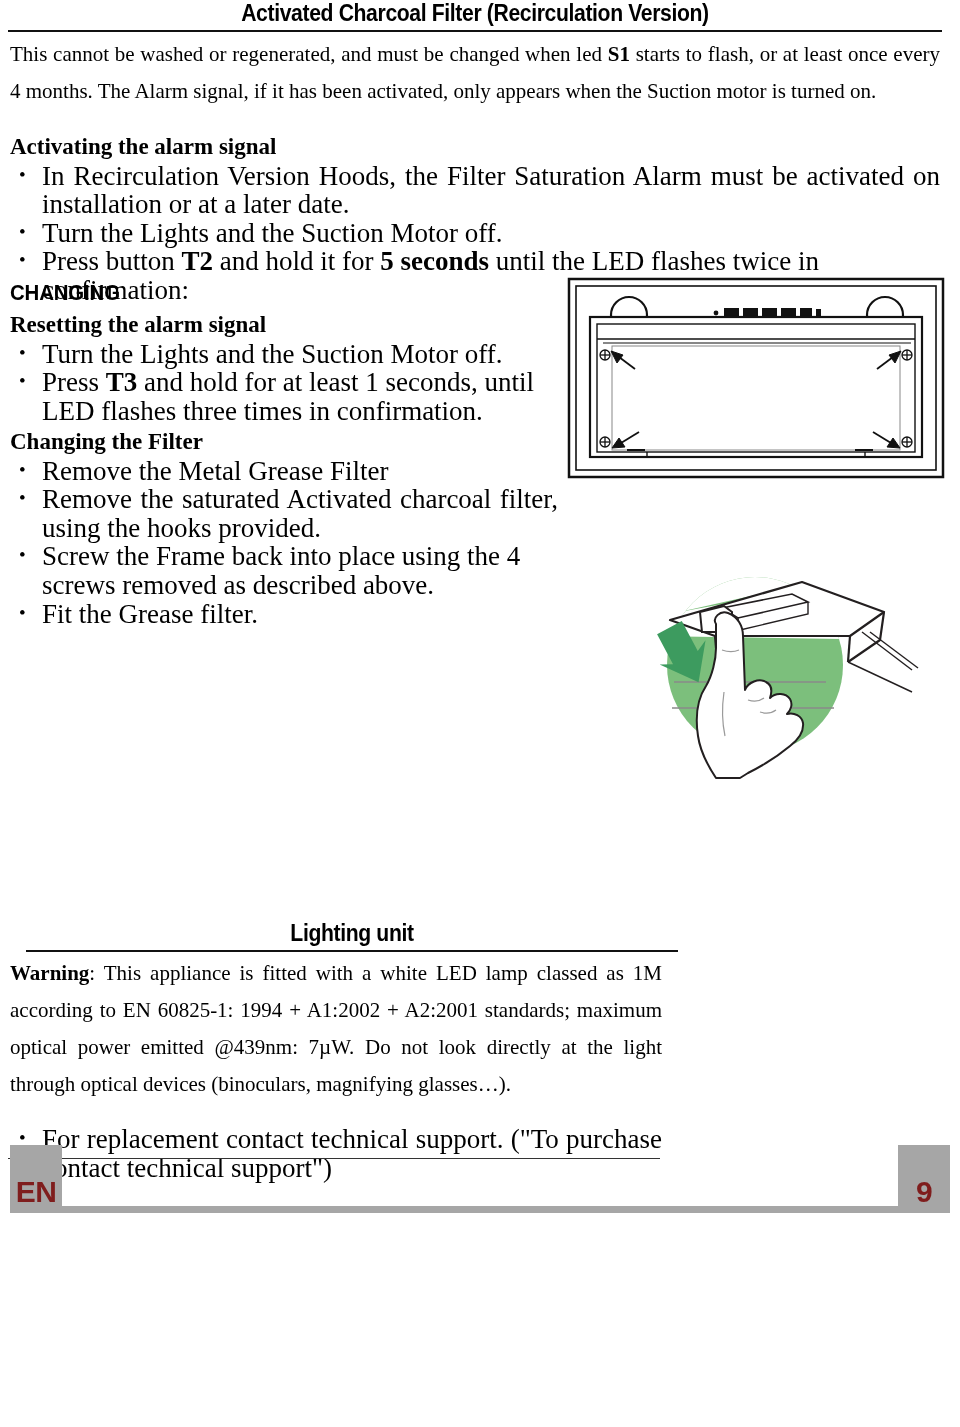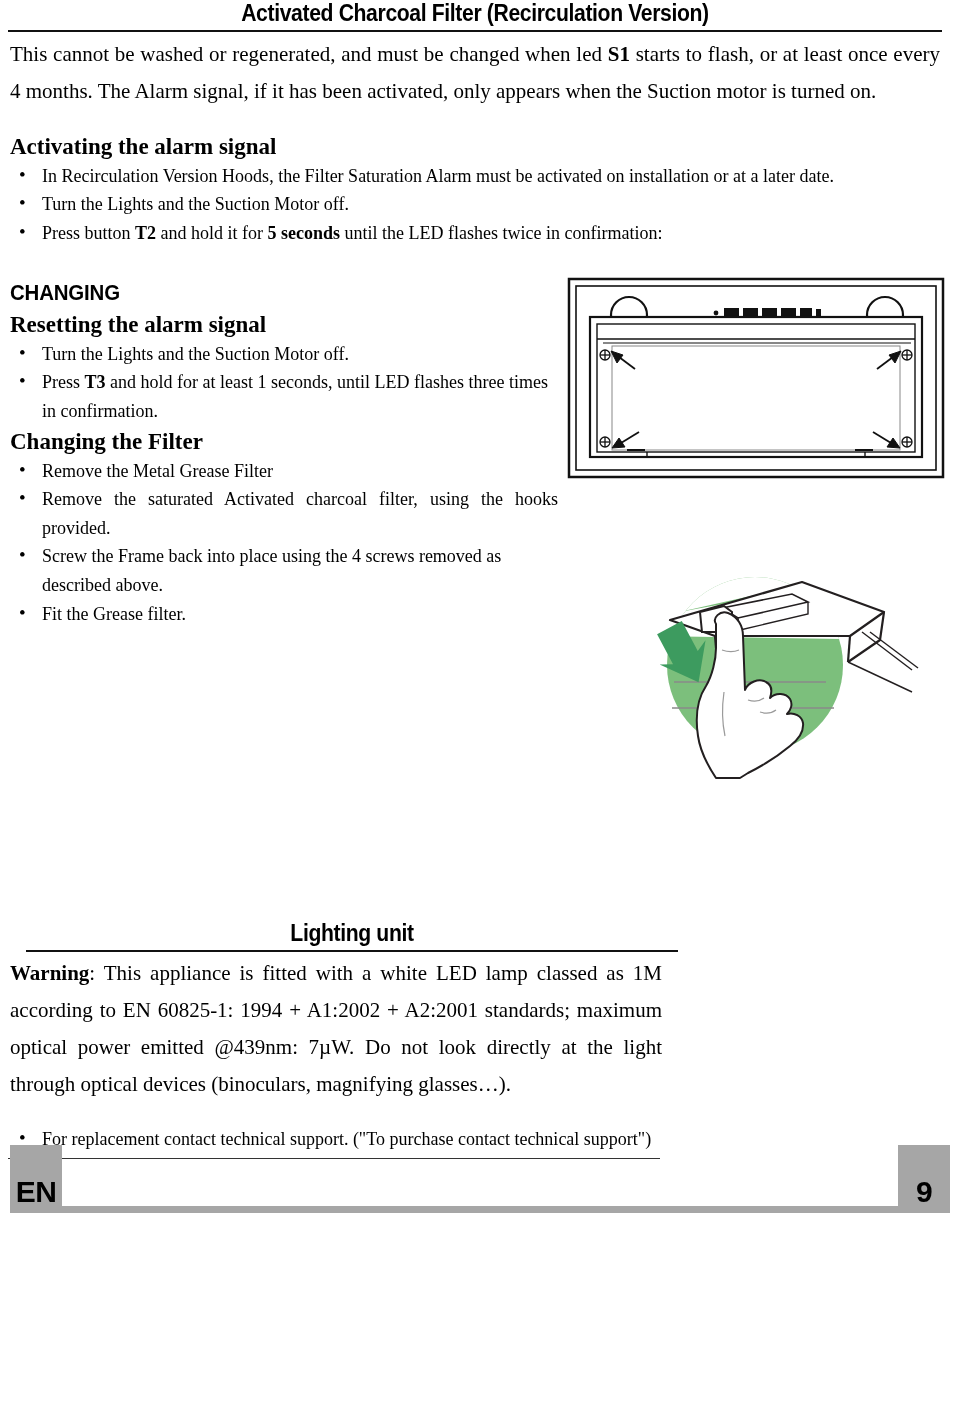--- a/index.html
+++ b/index.html
@@ -52,21 +52,21 @@
   b, .b { font-weight: bold; }
 
   .bullet-list {
     list-style: none;
     margin: 0;
     padding: 0;
   }
   .bullet-list li {
     position: relative;
     padding-left: 32px;
-    font-size: 18px;
+    font-size: 27px;
     line-height: 28.6px;
     text-align: justify;
   }
   .bullet-list li::before {
     content: "\2022";
     position: absolute;
     left: 9px;
     top: -1px;
     font-size: 19px;
     line-height: 28.6px;
@@ -100,21 +100,21 @@
     bottom: 0;
     width: 960px;
     height: 90px;
   }
   .footer-lang, .footer-page {
     position: absolute;
     bottom: 4px;
     width: 52px;
     height: 68px;
     background: #a6a6a6;
-    color: #000000;
+    color: #7f1d1d;
     font-family: "Liberation Sans", "DejaVu Sans", sans-serif;
     font-weight: bold;
     font-size: 30px;
     display: flex;
     align-items: flex-end;
     justify-content: center;
     padding-bottom: 4px;
     box-sizing: border-box;
     letter-spacing: -0.5px;
   }

